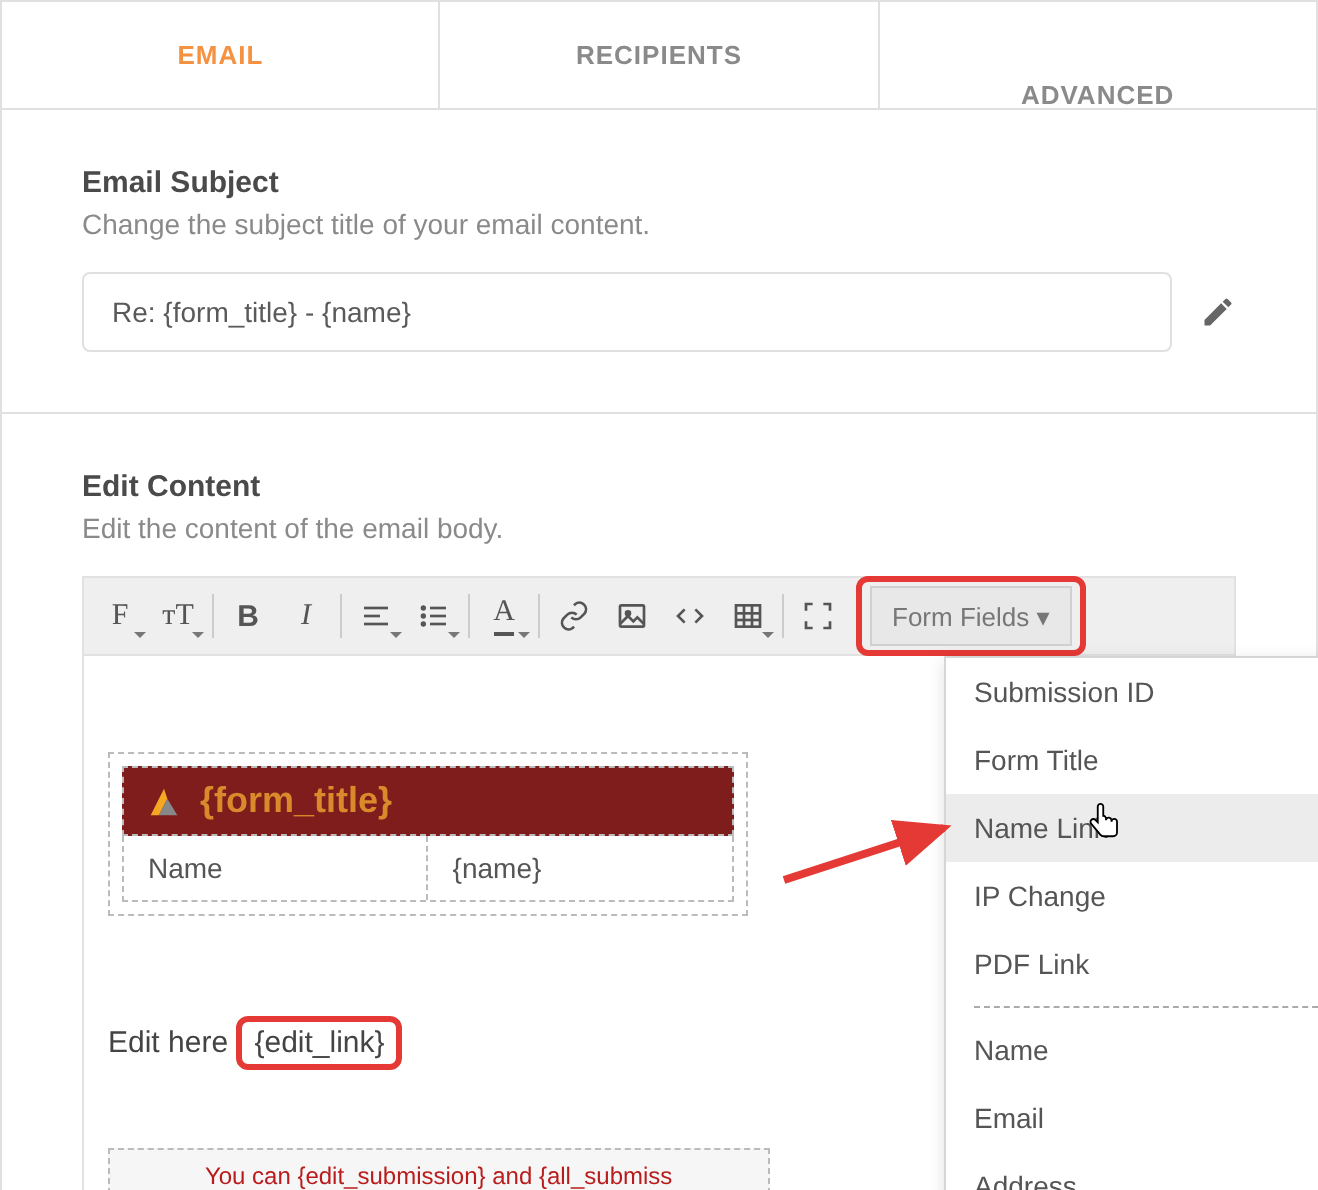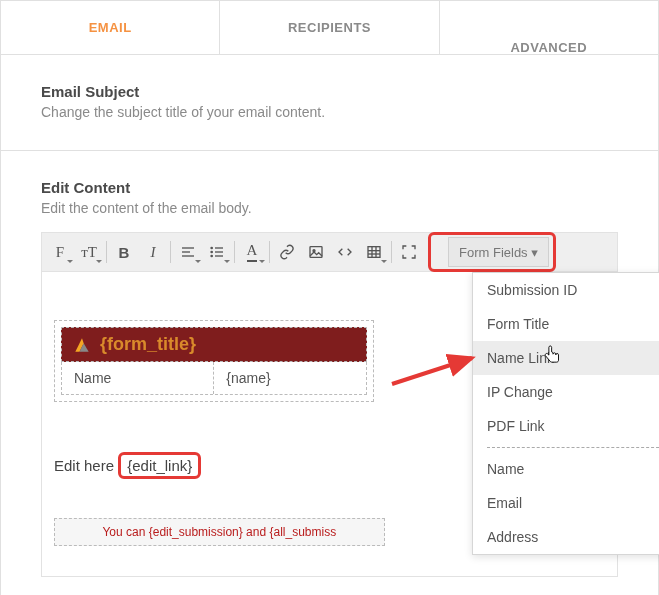--- a/index.html
+++ b/index.html
@@ -36,21 +36,21 @@
     justify-content: center;
     font-size: 13px;
     letter-spacing: 0.5px;
     font-weight: 600;
     border-right: 1px solid var(--border);
     color: var(--text-light);
     cursor: pointer;
   }
   .tab:last-child { border-right: none; margin-top: 40px; }
   .tab.active { color: var(--orange); }
-  .section { padding: 28px 40px 14px 40px; border-bottom: 1px solid var(--border); }
+  .section { padding: 28px 40px 30px 40px; border-bottom: 1px solid var(--border); }
   .section:last-child { border-bottom: none; }
   .section h3 {
     margin: 0 0 4px 0;
     font-size: 15px;
     font-weight: 700;
     color: #4a4a4a;
   }
   .section .desc { margin: 0 0 16px 0; color: var(--text-light); font-size: 14px; }
   .subject-row { display: flex; align-items: center; gap: 14px; }
   .subject-input {
@@ -90,21 +90,21 @@
   .tb-btn.bold { font-weight: 700; font-family: Arial; }
   .tb-btn.italic { font-style: italic; font-family: Georgia; }
   .tb-btn .caret-mini {
     position: absolute; right: 1px; bottom: 3px;
     border-left: 3px solid transparent;
     border-right: 3px solid transparent;
     border-top: 3px solid #777;
   }
   .tb-sep { width:1px; height:22px; background:#ccc; margin:0 2px; }
   .form-fields-btn {
-    margin-left: 13px;
+    margin-left: 0;
     height: 30px;
     padding: 0 10px;
     display: flex;
     align-items: center;
     background: #e8e8e8;
     border: 1px solid #d0d0d0;
     font-size: 13px;
     color: #777;
     cursor: pointer;
     position: relative;
@@ -226,20 +226,26 @@
 
   <div class="tabs">
     <div class="tab active">EMAIL</div>
     <div class="tab">RECIPIENTS</div>
     <div class="tab">ADVANCED</div>
   </div>
 
   <div class="section">
     <h3>Email Subject</h3>
     <p class="desc">Change the subject title of your email content.</p>
+    <div class="subject-row">
+      <input class="subject-input" value="Re: {form_title} - {name}" style="">
+      <svg class="edit-pencil" viewBox="0 0 24 24" fill="currentColor">
+        <path d="M3 17.25V21h3.75L17.81 9.94l-3.75-3.75L3 17.25zM20.71 7.04a1 1 0 0 0 0-1.41l-2.34-2.34a1 1 0 0 0-1.41 0l-1.83 1.83 3.75 3.75 1.83-1.83z"></path>
+      </svg>
+    </div>
   </div>
 
   <div class="section" style="padding-bottom:40px">
     <h3>Edit Content</h3>
     <p class="desc">Edit the content of the email body.</p>
 
     <div class="toolbar">
       <div class="tb-btn">
           <span style="font-family:Georgia">F</span>
           <span class="caret-mini"></span>

